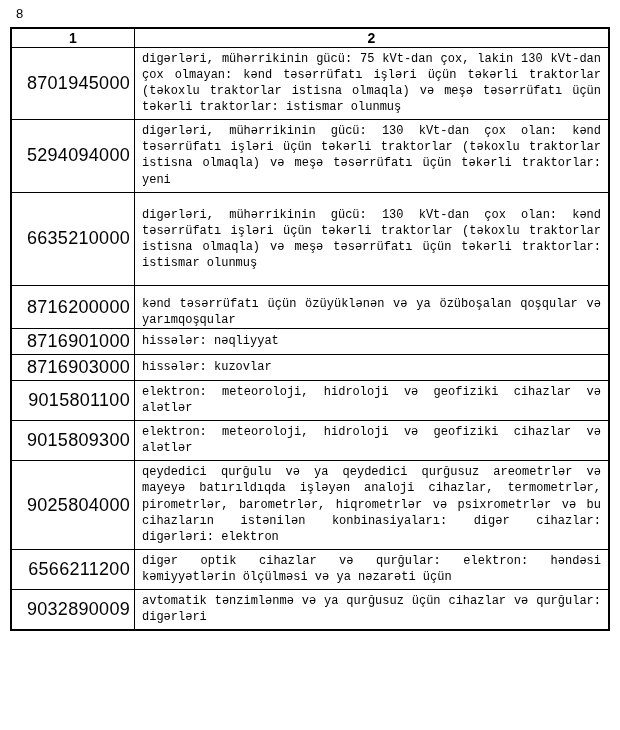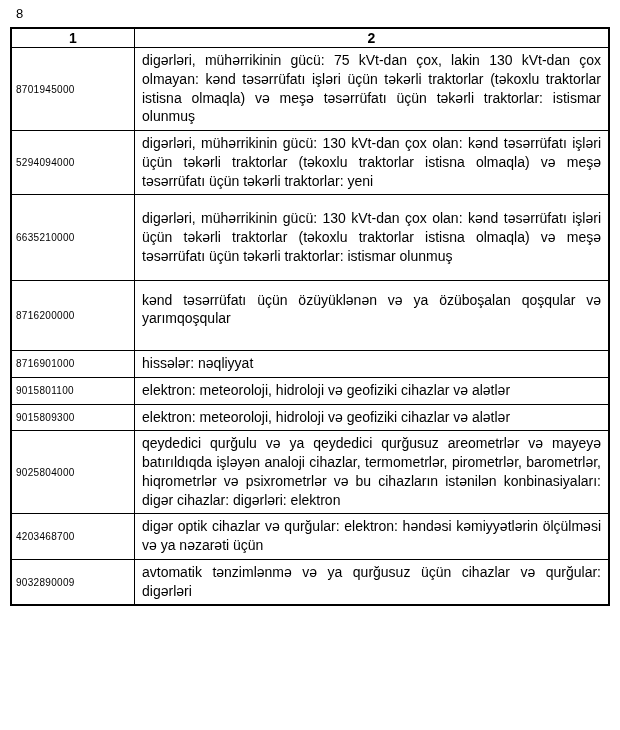--- a/index.html
+++ b/index.html
@@ -33,40 +33,41 @@
   }
   table.tariff-table th {
     font-size: 14px;
     font-weight: bold;
     text-align: center;
     padding: 1px 2px;
   }
   th.col-code { width: 118px; }
   td.code-cell {
     width: 118px;
-    text-align: left;
+    text-align: right;
     vertical-align: middle;
-    font-size: 10px;
+    font-size: 18px;
     padding: 2px 4px;
     letter-spacing: 0.3px;
   }
   td.desc-cell {
-    font-size: 14px;
+    font-size: 12px;
     line-height: 1.34;
     text-align: justify;
     vertical-align: middle;
     padding: 3px 7px 4px 7px;
+    font-family: Liberation Mono, monospace;
   }
   tr.pad-tall td.desc-cell {
     padding-top: 14px;
     padding-bottom: 14px;
   }
   tr.pad-mid td.desc-cell {
     padding-top: 10px;
-    padding-bottom: 22px;
+    padding-bottom: 0;
   }
 </style>
 </head>
 <body>
 
 <div class="page">
 
   <div class="page-number">8</div>
 
   <table class="tariff-table">
@@ -96,40 +97,44 @@
       <tr class="pad-mid">
         <td class="code-cell">8716200000</td>
         <td class="desc-cell">kənd təsərrüfatı üçün özüyüklənən və ya özüboşalan qoşqular və yarımqoşqular</td>
       </tr>
 
       <tr>
         <td class="code-cell">8716901000</td>
         <td class="desc-cell">hissələr: nəqliyyat</td>
       </tr>
 
+      <tr>
+        <td class="code-cell">8716903000</td>
+        <td class="desc-cell">hissələr: kuzovlar</td>
+      </tr>
 
 
 
       <tr>
         <td class="code-cell">9015801100</td>
         <td class="desc-cell">elektron: meteoroloji, hidroloji və geofiziki cihazlar və alətlər</td>
       </tr>
 
       <tr>
         <td class="code-cell">9015809300</td>
         <td class="desc-cell">elektron: meteoroloji, hidroloji və geofiziki cihazlar və alətlər</td>
       </tr>
 
       <tr>
         <td class="code-cell">9025804000</td>
         <td class="desc-cell">qeydedici qurğulu və ya qeydedici qurğusuz areometrlər və mayeyə batırıldıqda işləyən analoji cihazlar, termometrlər, pirometrlər, barometrlər, hiqrometrlər və psixrometrlər və bu cihazların istənilən konbinasiyaları: digər cihazlar: digərləri: elektron</td>
       </tr>
 
       <tr>
-        <td class="code-cell">4203468700</td>
+        <td class="code-cell">6566211200</td>
         <td class="desc-cell">digər optik cihazlar və qurğular: elektron: həndəsi kəmiyyətlərin ölçülməsi və ya nəzarəti üçün</td>
       </tr>
 
       <tr>
         <td class="code-cell">9032890009</td>
         <td class="desc-cell">avtomatik tənzimlənmə və ya qurğusuz üçün cihazlar və qurğular: digərləri</td>
       </tr>
 
     </tbody>
   </table>

